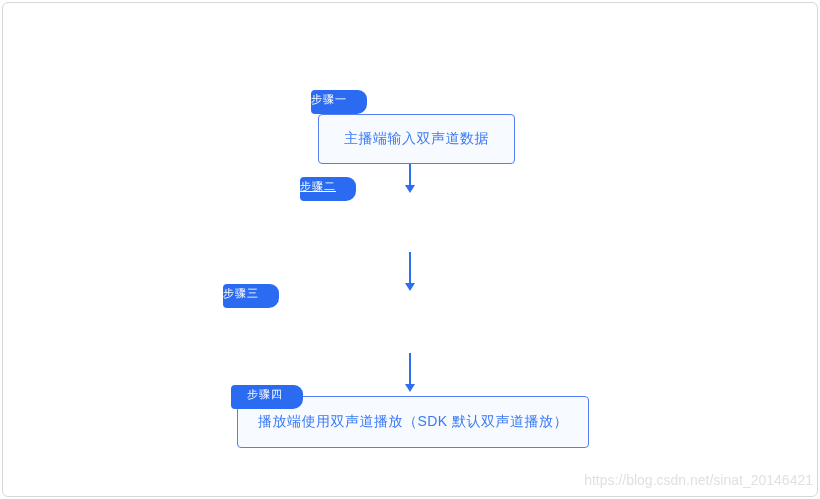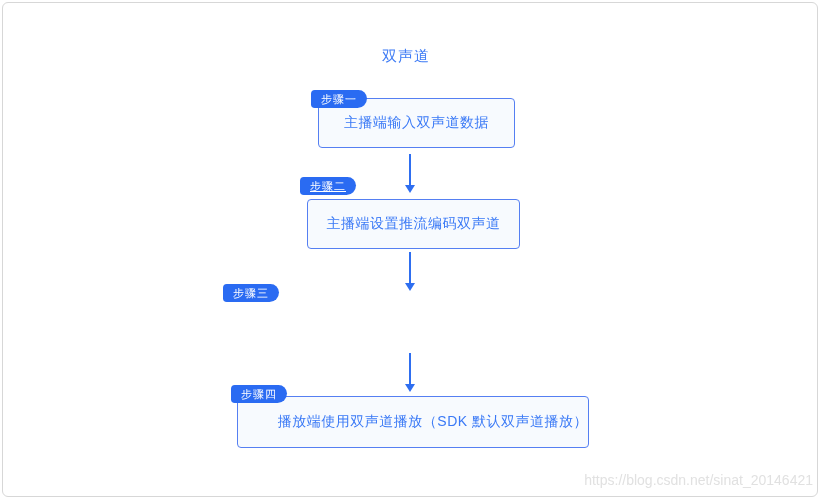--- a/index.html
+++ b/index.html
@@ -21,26 +21,26 @@
   .page-title {
     position: absolute;
     left: 338px; top: 44px; width: 130px;
     text-align: center;
     color: #3f7cf5;
     font-size: 15px;
     letter-spacing: 1px;
   }
   .step-badge {
     position: absolute;
-    width: 56px; height: 18px;
+    width: 56px; height: 24px;
     background: #2a6bf2;
     color: #ffffff;
     font-size: 11px;
     line-height: 18px;
-    text-align: center;
+    text-align: left;
     border-radius: 4px 9px 10px 4px;
     z-index: 2;
     letter-spacing: 1px;
   }
   .step-box {
     position: absolute;
     background: #f7fafe;
     border: 1px solid #557ff2;
     border-radius: 4px;
     display: flex;
@@ -77,57 +77,53 @@
     font-size: 14px;
     white-space: nowrap;
     margin-left: 9px;
   }
 </style>
 </head>
 <body>
 
 <div class="frame">
 
-  <div class="page-title">双声道</div>
 
   <div class="step-badge" style="left:308px; top:87px;">
     <span>步骤一</span>
   </div>
-  <div class="step-box" style="left:315px; top:95px; width:195px; height:48px;font-family:Liberation Serif, serif;">
+  <div class="step-box" style="left:315px; top:111px; width:195px; height:48px;font-family:Liberation Serif, serif;">
     <span>主播端输入双声道数据</span>
   </div>
 
   <div class="flow-arrow" style="top:151px; height:39px;">
     <div class="shaft"></div>
     <div class="head"></div>
   </div>
 
   <div class="step-badge" style="left:297px; top:174px;text-decoration:underline;">
     <span>步骤二</span>
-  </div>
-  <div class="step-box" style="left:304px; top:196px; width:211px; height:48px;">
-    <span>主播端设置推流编码双声道</span>
   </div>
 
   <div class="flow-arrow" style="top:249px; height:39px;">
     <div class="shaft"></div>
     <div class="head"></div>
   </div>
 
   <div class="step-badge" style="left:220px; top:281px;">
     <span>步骤三</span>
   </div>
 
   <div class="flow-arrow" style="top:350px; height:39px;">
     <div class="shaft"></div>
     <div class="head"></div>
   </div>
 
-  <div class="step-badge" style="left:228px; top:382px;">
+  <div class="step-badge" style="left:228px; top:382px;padding-left:16px;">
     <span>步骤四</span>
   </div>
-  <div class="step-box" style="left:234px; top:393px; width:350px; height:50px;justify-content:flex-end;">
+  <div class="step-box" style="left:234px; top:393px; width:350px; height:50px;">
     <span>播放端使用双声道播放（SDK 默认双声道播放）</span>
   </div>
 
   <div class="watermark">https://blog.csdn.net/sinat_20146421</div>
 
 </div>
 
 </body></html>

